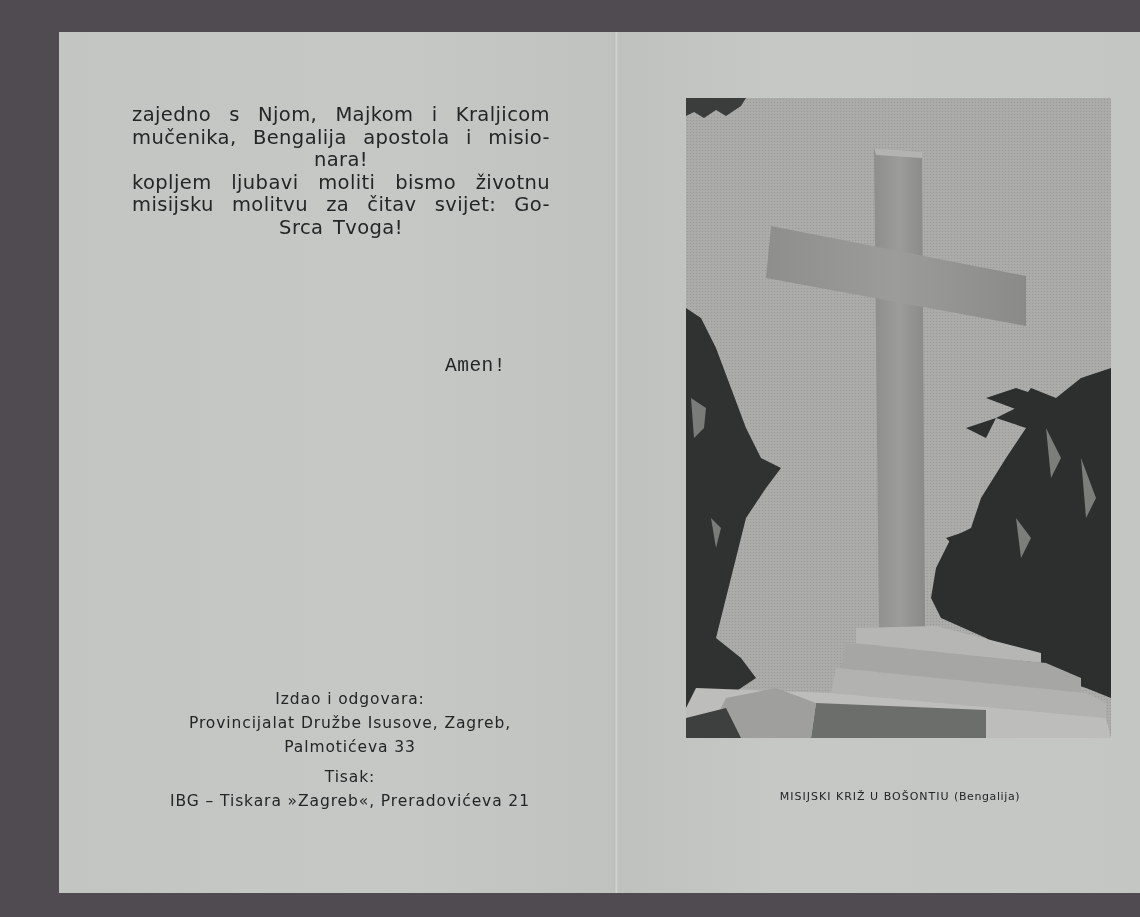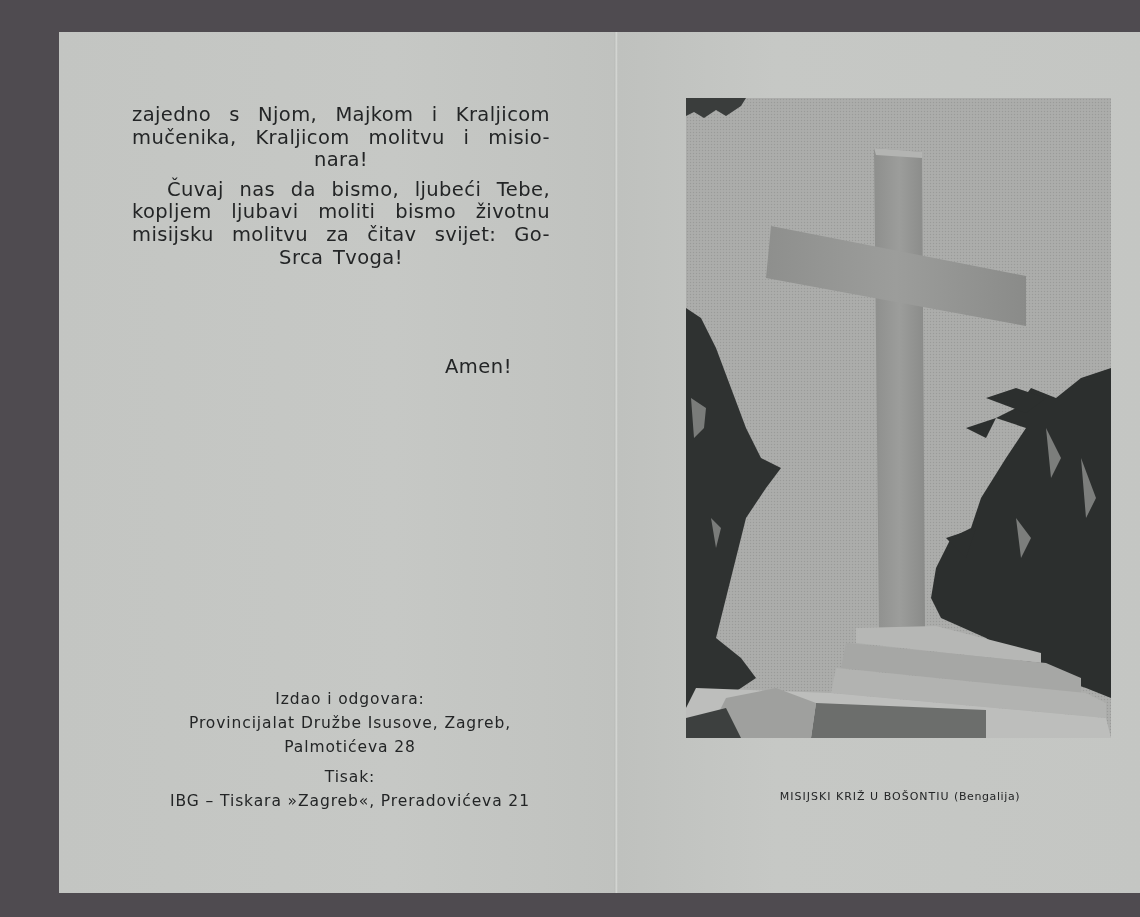--- a/index.html
+++ b/index.html
@@ -75,20 +75,21 @@
     .prayer .indent {
       padding-left: 35px;
     }
     .amen {
       position: absolute;
       left: 386px;
       top: 323px;
       font-size: 19.5px;
       color: #232526;
       letter-spacing: 0.5px;
+      font-family: Liberation Mono, monospace;
     }
     .imprint {
       position: absolute;
       left: 66px;
       top: 655px;
       width: 450px;
       text-align: center;
       color: #232526;
       font-size: 15.5px;
       line-height: 24px;
@@ -123,33 +124,32 @@
       letter-spacing: 0.6px;
     }
   </style>
 </head>
 <body>
 
 <div class="card">
   <div class="page-left">
     <div class="prayer">
       <p class="line">zajedno s Njom, Majkom i Kraljicom</p>
-      <p class="line">mučenika, Kraljicom molitvu i misio-</p>
+      <p class="line">mučenika, Bengalija apostola i misio-</p>
       <p class="last">nara!</p>
-      <p class="line para2 indent">Čuvaj nas da bismo, ljubeći Tebe,</p>
       <p class="line">kopljem ljubavi moliti bismo životnu</p>
       <p class="line">misijsku molitvu za čitav svijet: Go-</p>
       <p class="last">Srca Tvoga!</p>
     </div>
     <div class="amen">Amen!</div>
 
     <div class="imprint">
       <div>Izdao i odgovara:</div>
       <div>Provincijalat Družbe Isusove, Zagreb,</div>
-      <div>Palmotićeva 28</div>
+      <div>Palmotićeva 33</div>
       <div class="gap"></div>
       <div>Tisak:</div>
       <div>IBG – Tiskara »Zagreb«, Preradovićeva 21</div>
     </div>
   </div>
 
   <div class="fold"></div>
 
   <div class="page-right">
     <div class="photo">

